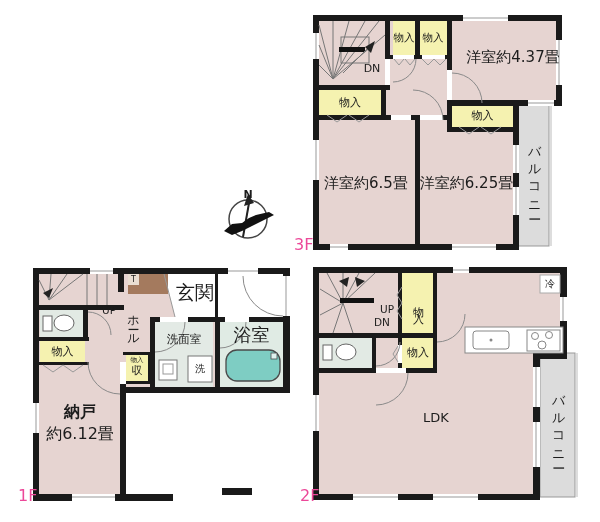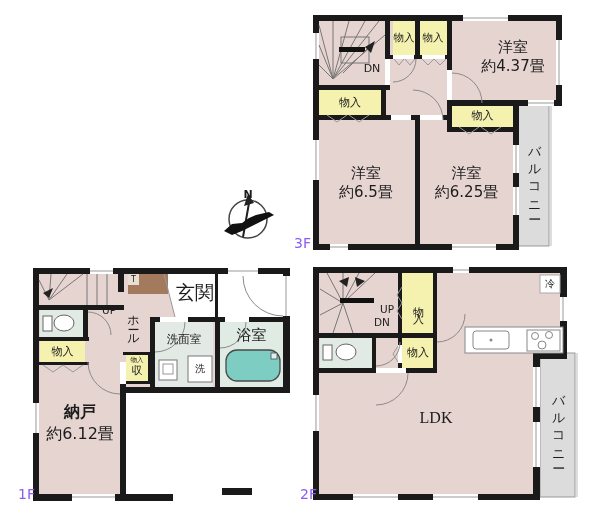--- a/index.html
+++ b/index.html
@@ -2,23 +2,23 @@
 <html><head>
 <meta charset="utf-8">
 <style>
   html,body{margin:0;padding:0;background:#fff;}
   #canvas{position:relative;width:600px;height:522px;background:#ffffff;overflow:hidden;
           font-family:"DejaVu Sans",sans-serif;color:#1c1c1c;}
   .floor{position:absolute;}
   .floor svg{position:absolute;left:0;top:0;}
   .lbl{position:absolute;display:flex;align-items:center;justify-content:center;
        text-align:center;color:#1c1c1c;line-height:1.25;white-space:nowrap;}
-  .two{flex-direction:column;}
+  .two{flex-direction:row;}
   .vtext{writing-mode:vertical-rl;text-orientation:mixed;letter-spacing:4px;}
-  .floor-tag{position:absolute;font-size:14px;color:#8b5cf6;text-align:center;}
+  .floor-tag{position:absolute;font-size:16px;color:#ec4899;text-align:center;}
   .stub{position:absolute;background:#1a1a1a;}
 </style>
 </head>
 <body>
 
 <div id="canvas">
 
   <div class="floor" id="f3" style="left:313px;top:15px;width:254px;height:237px;">
     <svg width="254" height="237" viewBox="0 0 254 237">
 
@@ -224,21 +224,21 @@
         <polyline points="10,97 20,104 30,97"></polyline>
           <polyline points="30,97 40,104 50,97"></polyline>
       </g>
     </svg>
     <div class="lbl" style="left:62px;top:36px;width:28px;height:13px;font-size:10.5px;">UP</div>
     <div class="lbl" style="left:95px;top:6px;width:11px;height:11px;font-size:8px;">T</div>
     <div class="lbl" style="left:138px;top:16px;width:48px;height:18px;font-size:19px;">玄関</div>
     <div class="lbl vtext" style="left:92px;top:28px;width:16px;height:56px;font-size:12px;letter-spacing:2px;">ホール</div>
     <div class="lbl" style="left:7px;top:76px;width:45px;height:15px;font-size:11px;">物入</div>
     <div class="lbl" style="left:122px;top:63px;width:58px;height:16px;font-size:11.5px;font-family:Liberation Serif, serif;">洗面室</div>
-    <div class="lbl" style="left:190px;top:59px;width:57px;height:16px;font-size:15px;">浴室</div>
+    <div class="lbl" style="left:190px;top:59px;width:57px;height:16px;font-size:18px;">浴室</div>
     <div class="lbl" style="left:155px;top:94px;width:24px;height:14px;font-size:10px;">洗</div>
     <div class="lbl" style="left:93px;top:88px;width:22px;height:8px;font-size:6.5px;">物入</div>
     <div class="lbl" style="left:93px;top:96px;width:22px;height:14px;font-size:11px;">収</div>
     <div class="lbl" style="left:9px;top:134px;width:76px;height:20px;font-size:16px;font-weight:bold;">納戸</div>
     <div class="lbl" style="left:1px;top:156px;width:92px;height:20px;font-size:16px;">約6.12畳</div>
   </div>
   <div class="floor-tag" style="left:18px;top:486px;">1F</div>
   <div class="stub" style="left:222px;top:488px;width:30px;height:7px;"></div>
 
   <div class="floor" id="f2" style="left:313px;top:267px;width:265px;height:233px;">
@@ -317,18 +317,18 @@
         <polyline points="89,20 84,28 89,36"></polyline>
           <polyline points="89,36 84,44 89,52"></polyline>
         <polyline points="85,79 80,87 85,95"></polyline>
       </g>
     </svg>
     <div class="lbl" style="left:60px;top:36px;width:28px;height:13px;font-size:10.5px;">UP</div>
     <div class="lbl" style="left:55px;top:49px;width:28px;height:13px;font-size:10.5px;">DN</div>
     <div class="lbl vtext" style="left:91px;top:12px;width:27px;height:50px;font-size:11px;letter-spacing:6px;">物入</div>
     <div class="lbl" style="left:87px;top:78px;width:36px;height:16px;font-size:11px;">物入</div>
     <div class="lbl" style="left:227px;top:10px;width:20px;height:14px;font-size:10px;">冷</div>
-    <div class="lbl" style="left:83px;top:140px;width:80px;height:22px;font-size:16px;font-family:Liberation Serif, serif;">LDK</div>
+    <div class="lbl" style="left:83px;top:140px;width:80px;height:22px;font-size:13px;">LDK</div>
     <div class="lbl vtext" style="left:231px;top:94px;width:28px;height:130px;font-size:13px;">バルコニー</div>
   </div>
   <div class="floor-tag" style="left:300px;top:486px;">2F</div>
 
 </div>
 
 </body></html>

